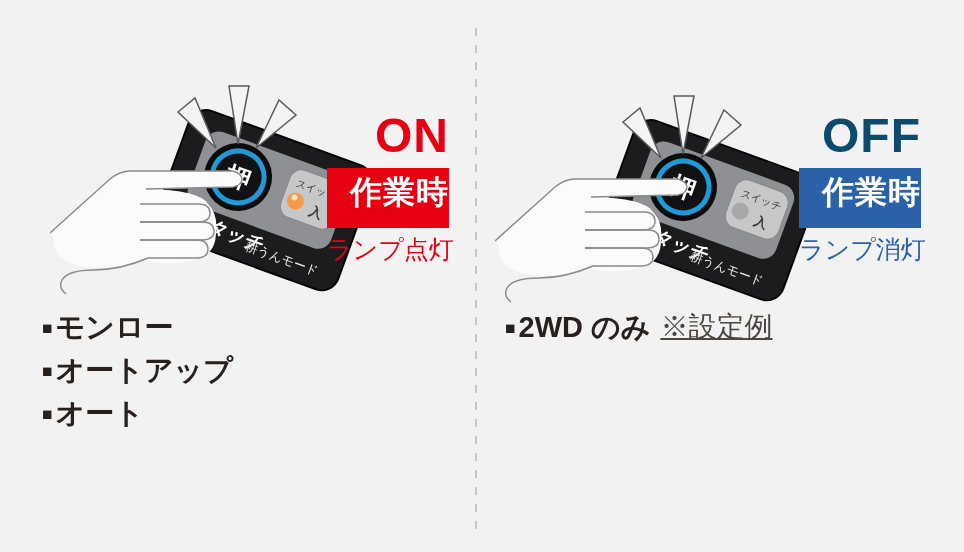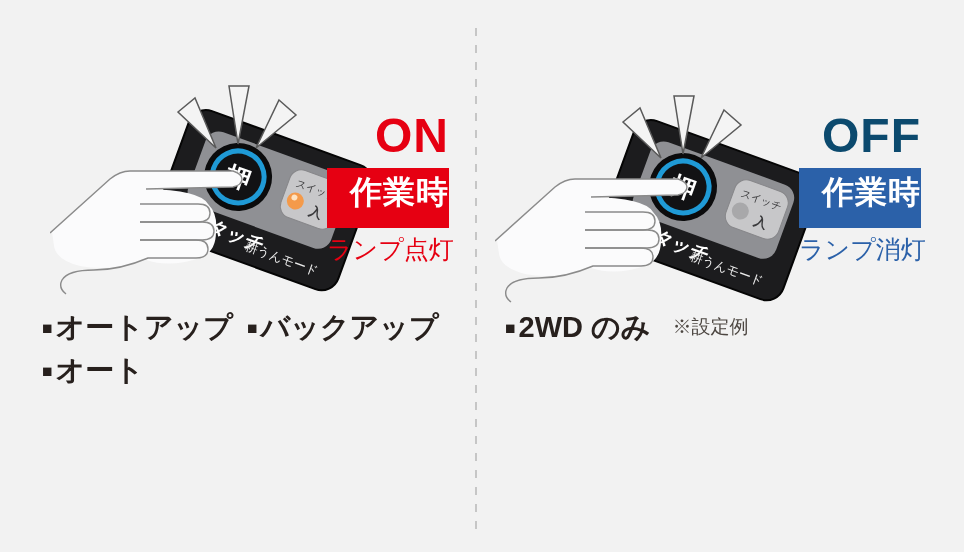--- a/index.html
+++ b/index.html
@@ -46,23 +46,23 @@
   .mode-list { position:absolute; top:306px; list-style:none; }
   .mode-col1 { left:42px; }
   .mode-col2 { left:247px; }
   .mode-list li, .mode-item {
     font-size:29px; font-weight:bold; color:#27201d;
     line-height:42px; white-space:nowrap;
   }
   .bullet { font-size:0.6em; margin-right:3px; vertical-align:0.18em; }
   .right-mode-row {
     position:absolute; left:505px; top:306px;
-    display:flex; align-items:center; gap:22px;
+    display:flex; align-items:center; gap:10px;
   }
-  .note { font-size:19px; font-weight:normal; color:#4c4641; white-space:nowrap; }
+  .note { font-size:28px; font-weight:normal; color:#4c4641; white-space:nowrap;text-decoration:underline; }
 </style>
 </head>
 <body>
 
 <div class="divider"></div>
 
 <svg class="device-svg device-left" viewBox="0 0 250 215">
   <g transform="rotate(20 125 120)">
     <rect x="28" y="52" width="194" height="132" rx="18" fill="#1c1c1e" stroke="#050505" stroke-width="2"></rect>
     <rect x="50" y="68" width="152" height="78" rx="14" fill="#8f9094"></rect>
@@ -127,23 +127,23 @@
   <div class="status-lamp">ランプ点灯</div>
 </div>
 
 <div class="status status-off">
   <div class="status-word">OFF</div>
   <div class="status-block">作業時</div>
   <div class="status-lamp">ランプ消灯</div>
 </div>
 
 <ul class="mode-list mode-col1">
+  <li><span class="bullet">■</span><span>モンロー</span></li>
   <li><span class="bullet">■</span><span>オートアップ</span></li>
   <li><span class="bullet">■</span><span>オート</span></li>
 </ul>
 <ul class="mode-list mode-col2">
-  <li><span class="bullet">■</span><span>バックアップ</span></li>
 </ul>
 
 <div class="right-mode-row">
   <span class="mode-item"><span class="bullet">■</span><span>2WD のみ</span></span>
   <span class="note">※設定例</span>
 </div>
 
 </body></html>

